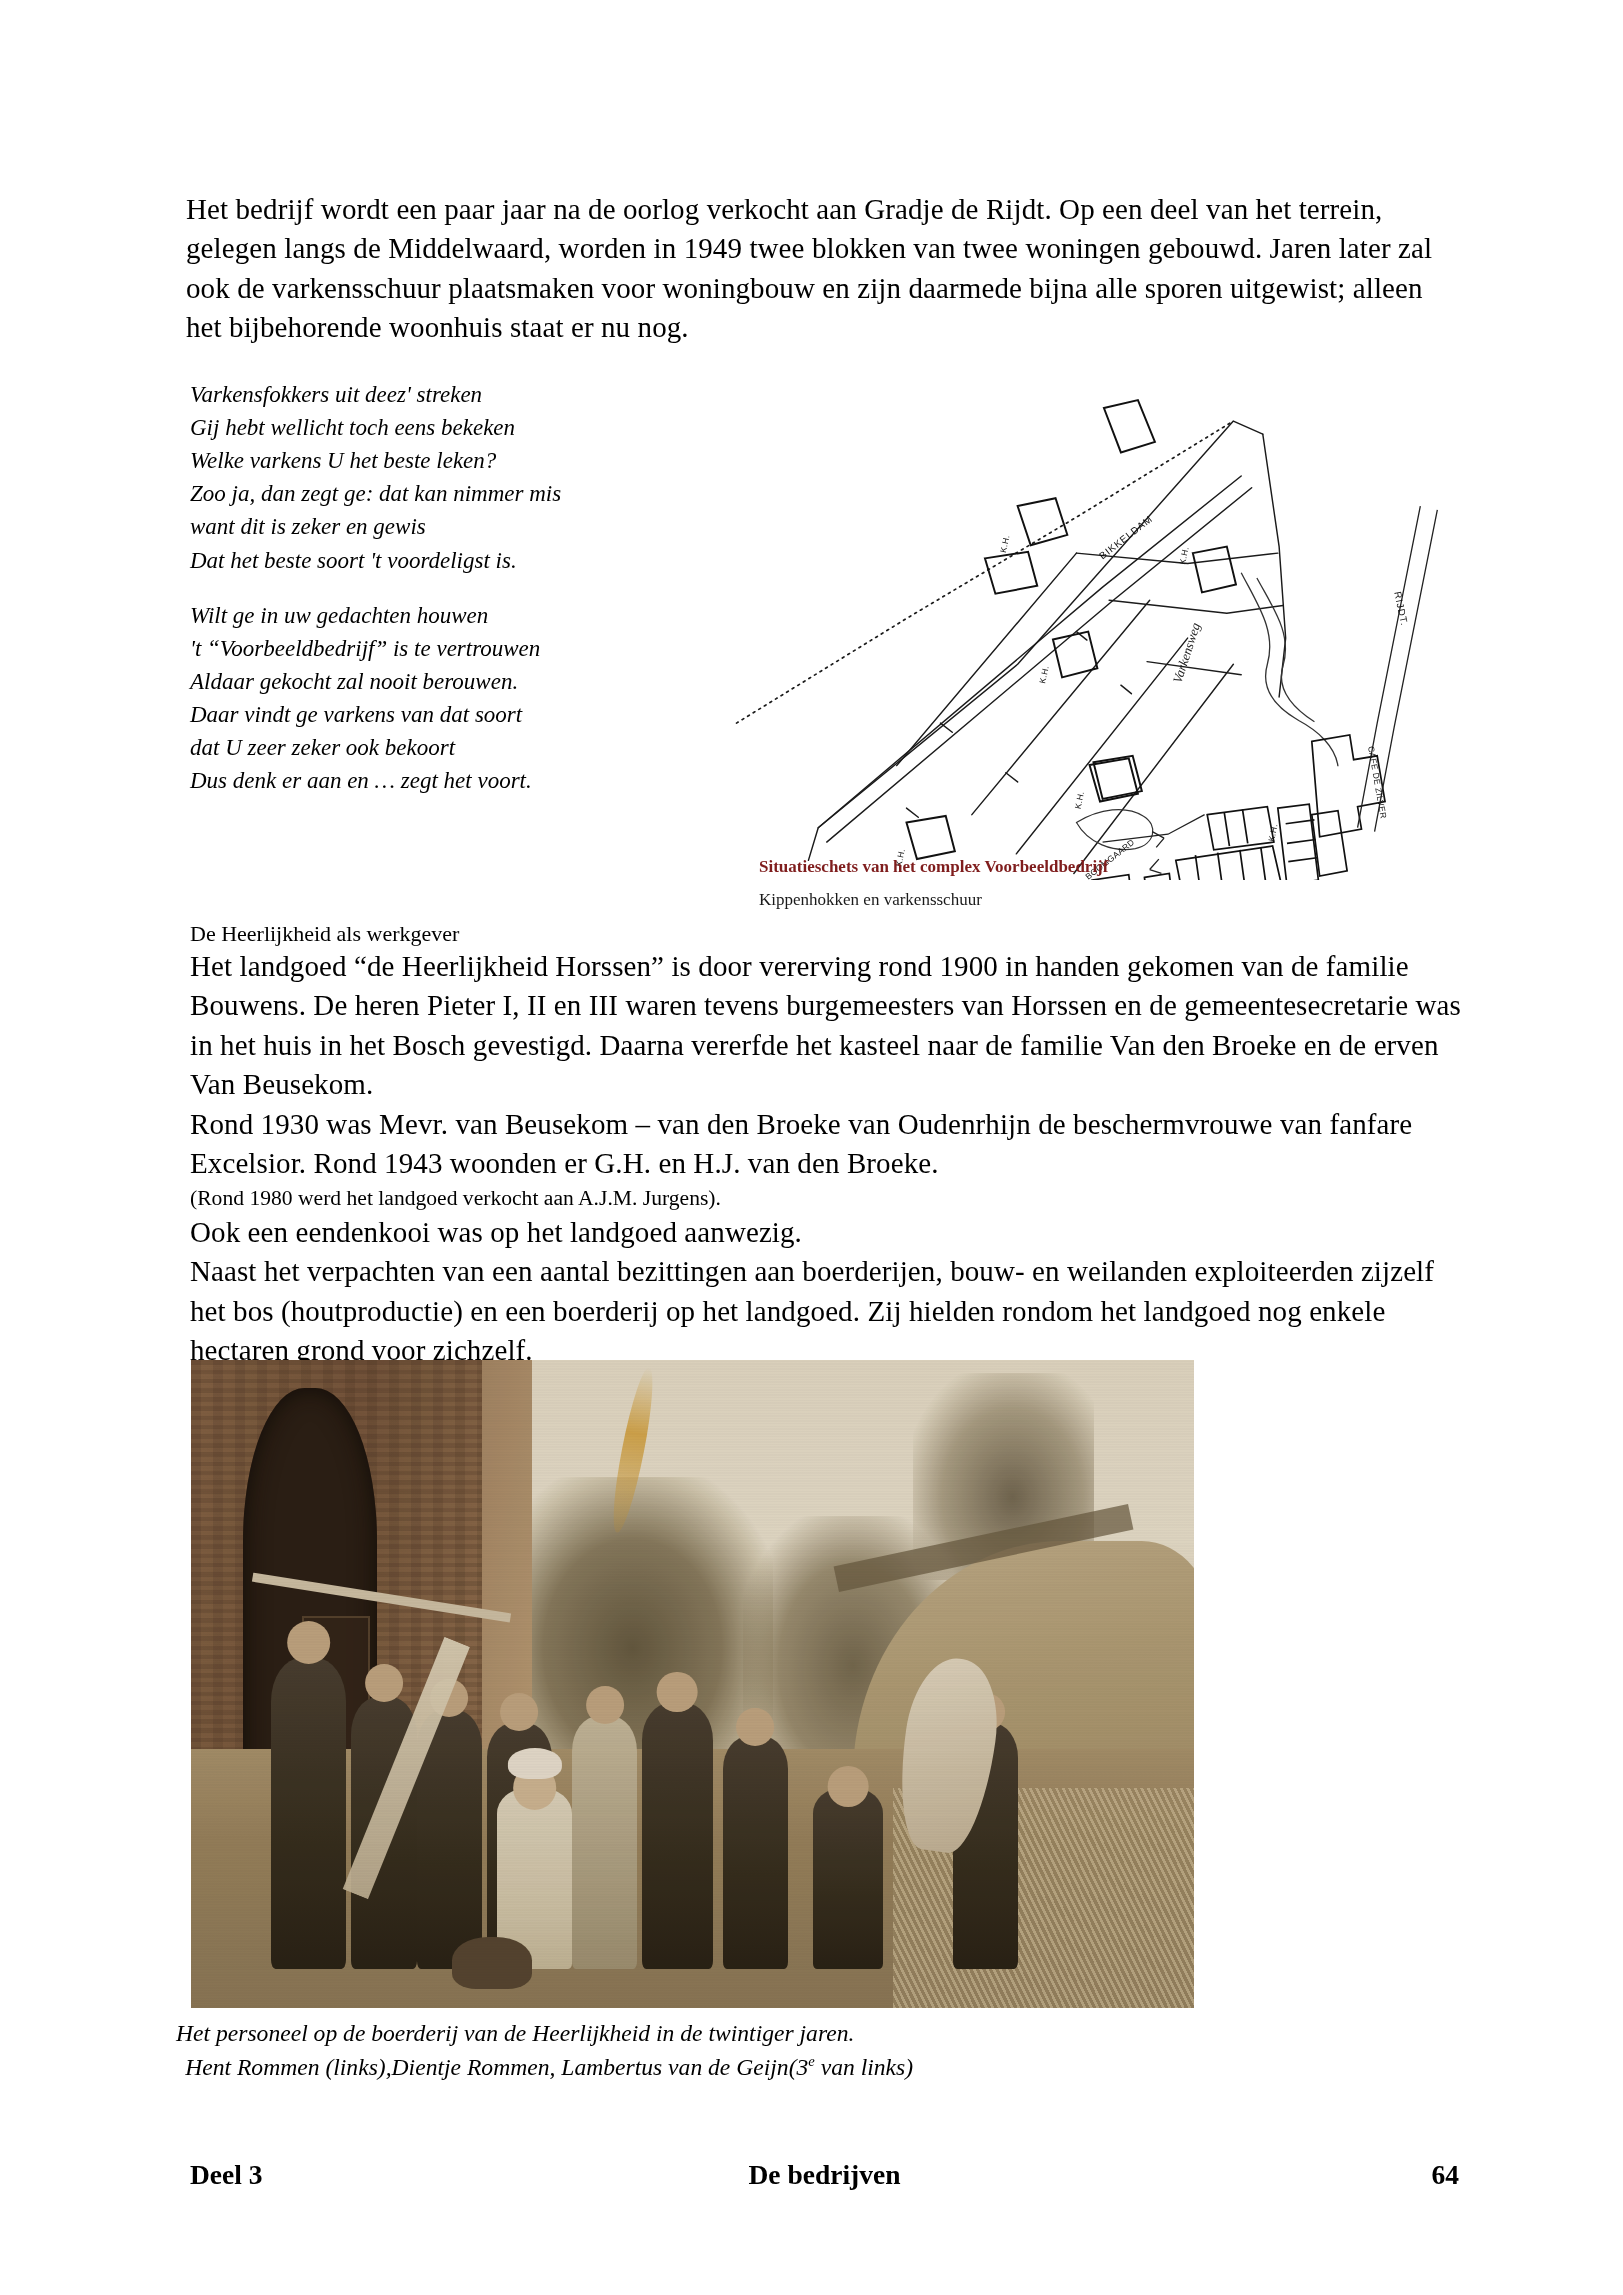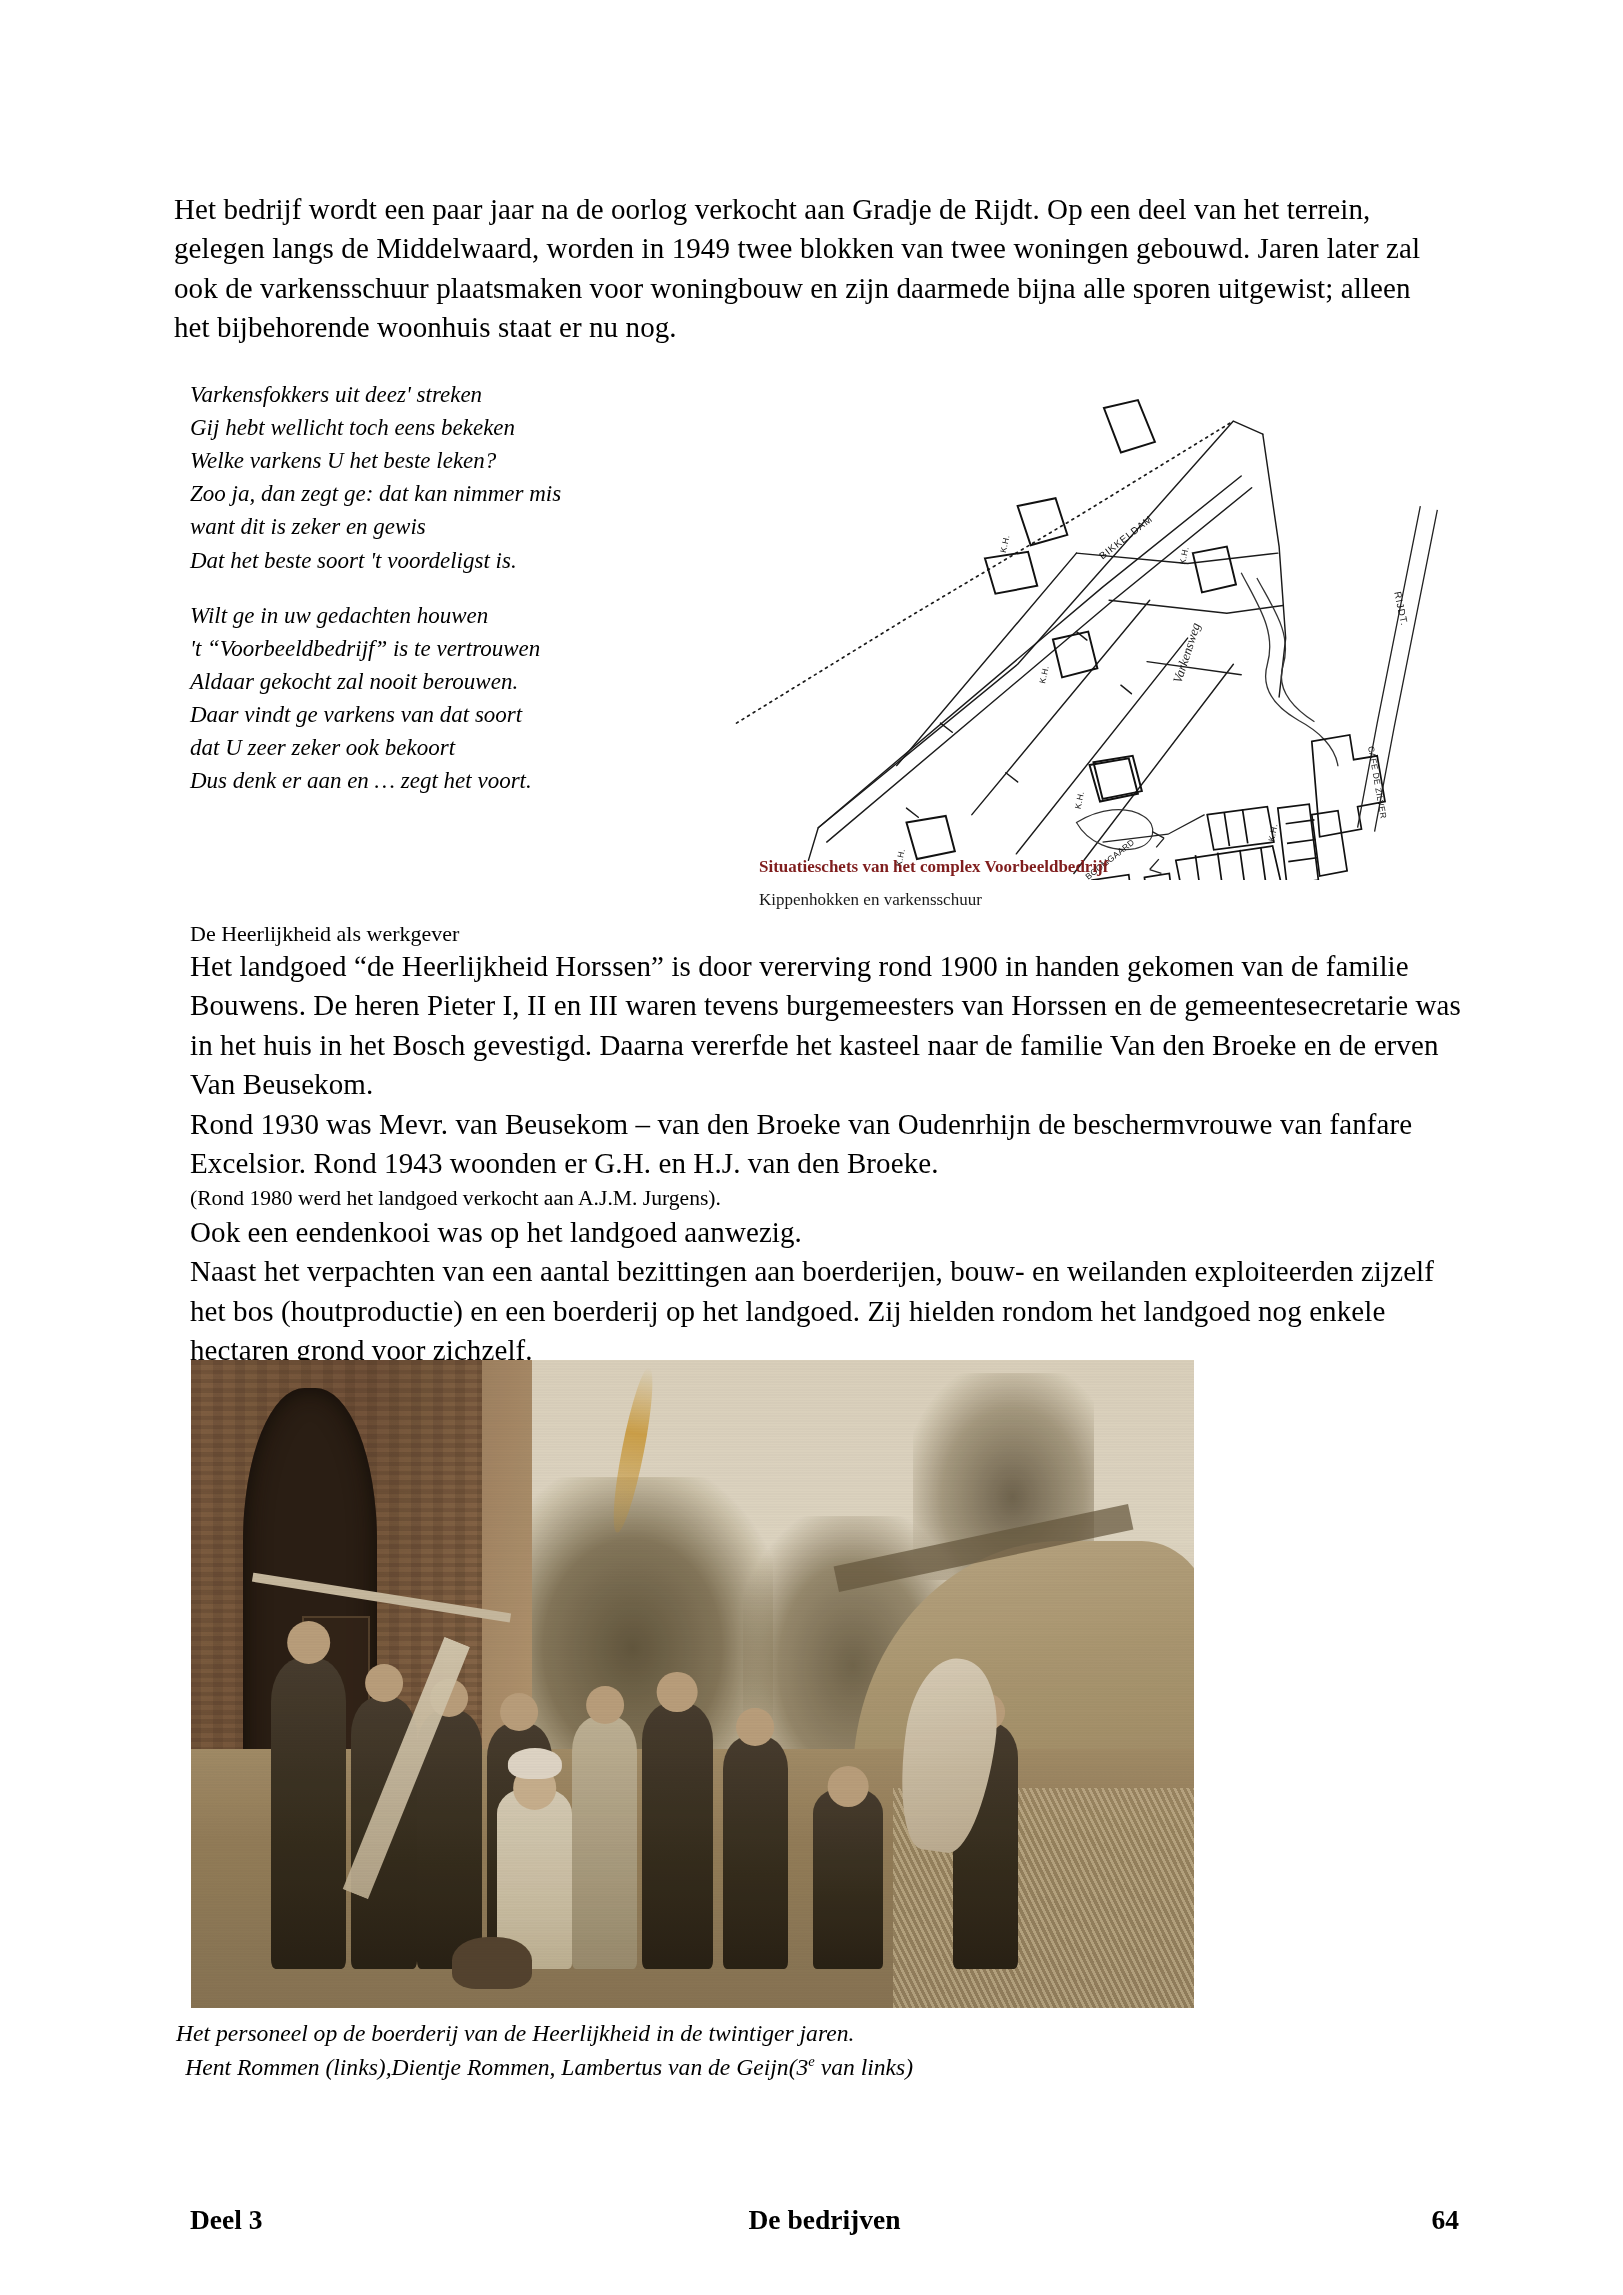--- a/index.html
+++ b/index.html
@@ -21,21 +21,21 @@
     position: absolute;
     left: 0; top: 0;
     width: 1623px;
     height: 2295px;
     background: #fff;
   }
 
   
   .content {
     position: absolute;
-    left: 174px;
+    left: 186px;
     top: 190px;
     width: 1269px;
   }
 
   .para {
     font-size: 29px;
     line-height: 1.36;
     margin: 0 0 3.9px 0;
     text-align: left;
     letter-spacing: 0.1px;
@@ -333,21 +333,20 @@
   
   .footer {
     position: absolute;
     left: 190px;
     top: 2159px;
     width: 1269px;
     display: flex;
     align-items: baseline;
     font-weight: bold;
     font-size: 27.5px;
-    margin-top: 45px;
   }
   .footer .f-left { width: 33%; text-align: left; }
   .footer .f-mid { width: 34%; text-align: center; }
   .footer .f-right { width: 33%; text-align: right; }
 
   .sk-label { font-family: "Liberation Sans", sans-serif; font-size: 15px; letter-spacing: 1.4px; fill: #111; }
   .sk-label-sm { font-family: "Liberation Sans", sans-serif; font-size: 13px; letter-spacing: .6px; fill: #111; }
   .sk-cursive { font-family: "Liberation Serif", serif; font-style: italic; font-size: 20px; fill: #222; }
 </style>
 </head>

